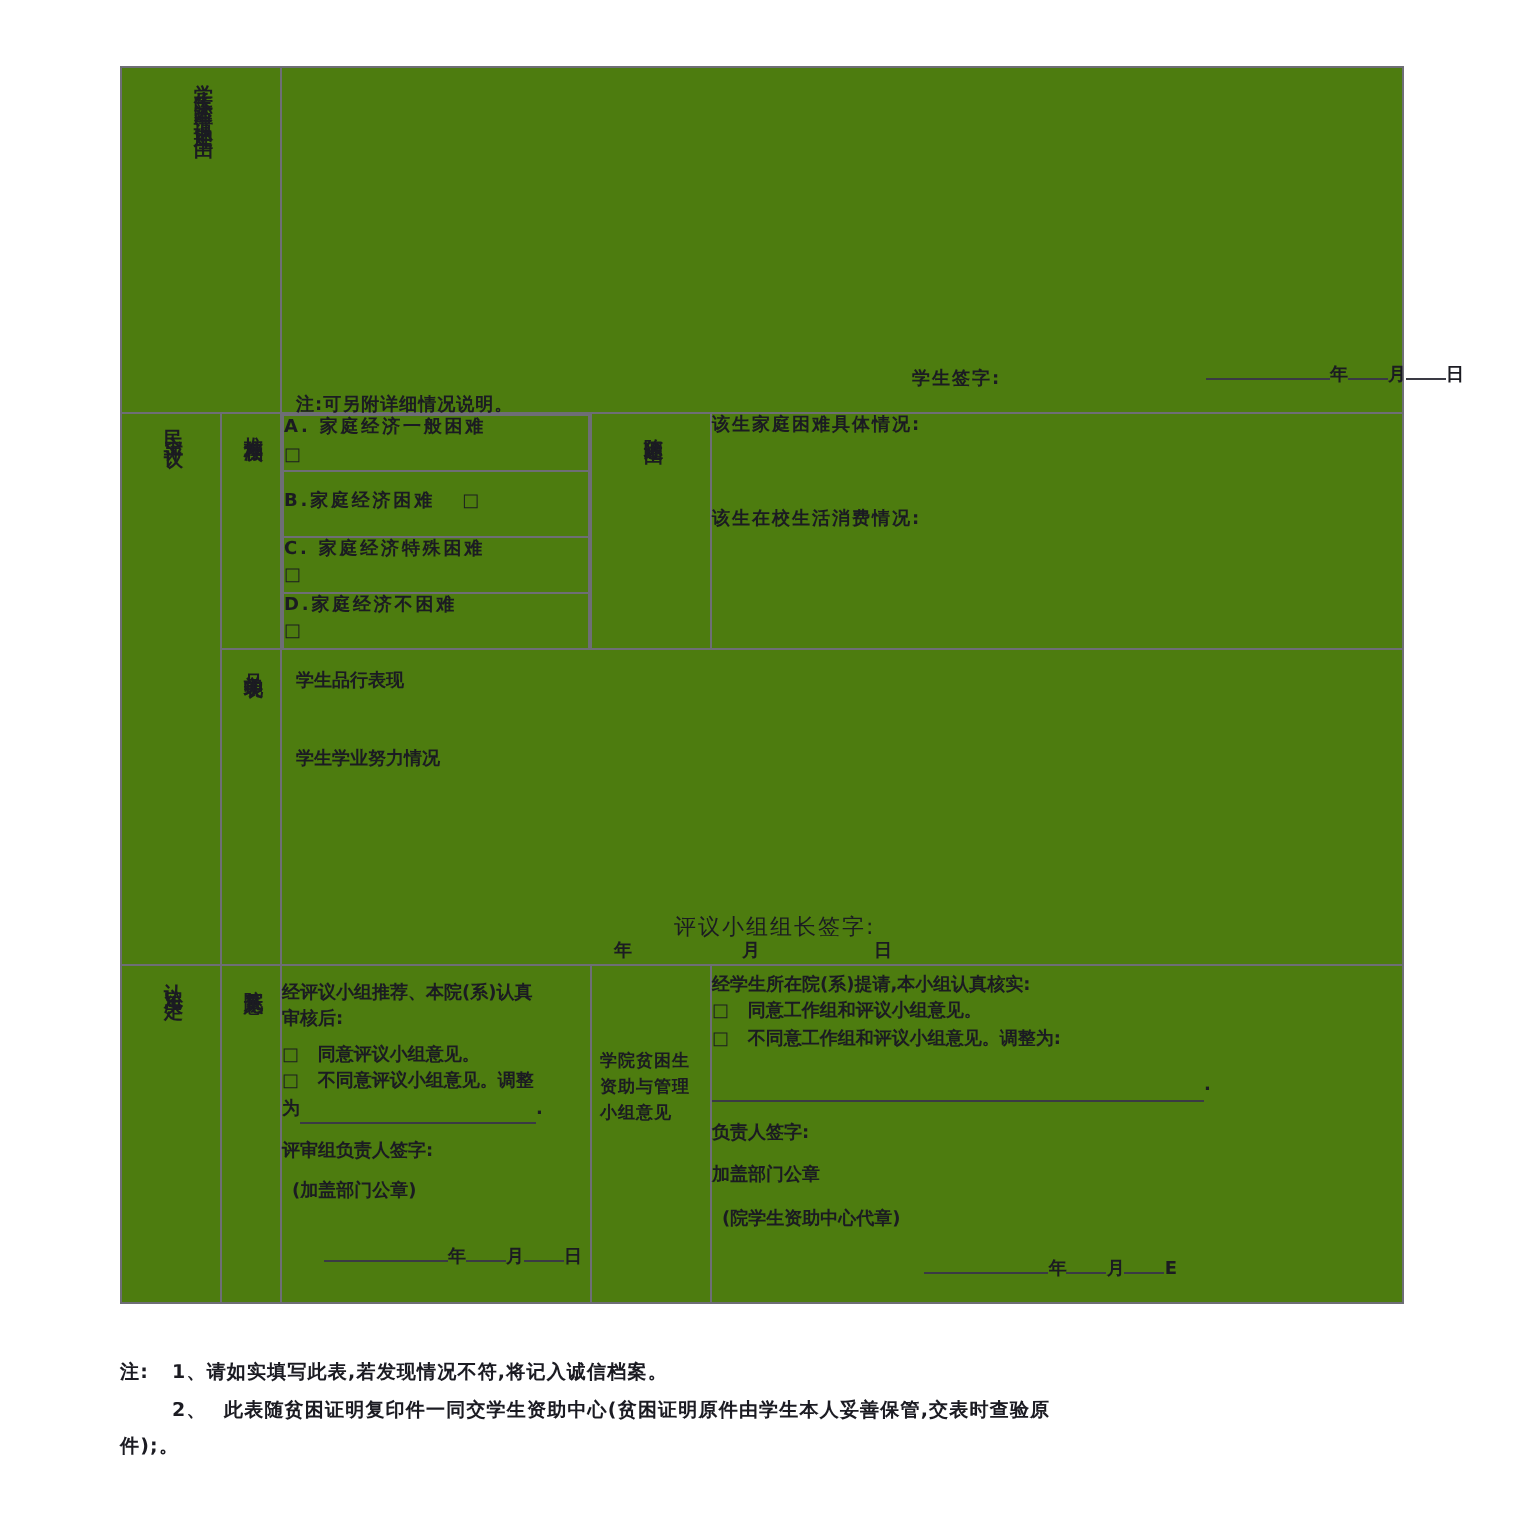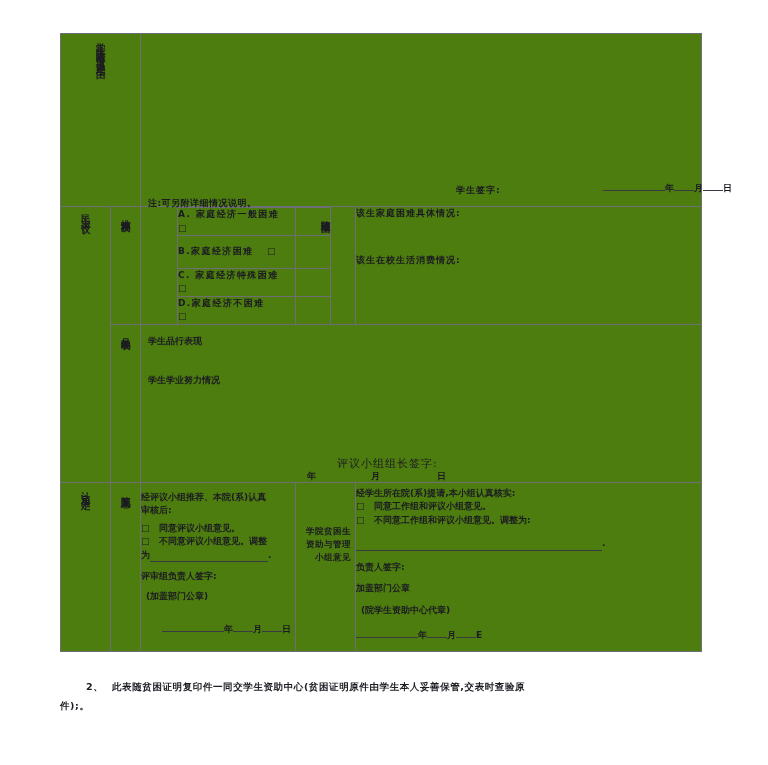--- a/index.html
+++ b/index.html
@@ -60,21 +60,21 @@
     white-space: nowrap;
     color: #1b1b22;
   }
   .vtext.tight { letter-spacing: 1px; }
 
   
   .vblock {
     font-size: 8.5px;
     font-weight: bold;
     line-height: 1.55;
-    text-align: right;
+    text-align: left;
     padding: 42px 4px 0 4px;
     letter-spacing: 0.5px;
     color: #1b1b22;
   }
 
   .cellpad { padding: 5px 6px 6px 7px; }
 
   .opt {
     padding: 6px 6px 8px 7px;
     font-size: 9px;
@@ -158,21 +158,21 @@
     font-size: 9.5px;
     font-weight: bold;
     line-height: 1.95;
     letter-spacing: 0.6px;
     color: #1b1b22;
   }
   .footer .n-head { display: inline-block; width: 26px; }
   .footer .n-idx  { display: inline-block; width: 26px; margin-left: 26px; }
   .footer .cont { display: block; }
 
-  .sub-table { width: 100%; border-collapse: collapse; table-layout: fixed; margin-left: 36px; }
+  .sub-table { width: 100%; border-collapse: collapse; table-layout: fixed; }
   .sub-table td { border: 0; border-bottom: 1px solid #6e6e76; }
   .sub-table tr:last-child td { border-bottom: 0; }
 
   .reason-cell { padding: 10px 8px 8px 10px; font-size: 9px; letter-spacing: 1px; margin-left: 12px; }
   .reason-cell .q2 { margin-top: 33px; display: block; }
 </style>
 </head>
 <body>
 
 <div class="page">
@@ -323,28 +323,31 @@
         <div>
           <span class="ul-wide"></span>.
         </div>
         <div style="height:10px"></div>
         <div>负责人签字:</div>
         <div style="height:8px"></div>
         <div>加盖部门公章</div>
         <div style="height:8px"></div>
         <div style="padding-left:5px">(院学生资助中心代章)</div>
         <div style="height:12px"></div>
-        <div class="datefield" style="text-align:left;padding-right:6px">
+        <div class="datefield" style="text-align:center;padding-right:6px">
           <span class="ul-long"></span><span>年</span><span class="ul-short"></span><span>月</span><span class="ul-short"></span><span>E</span>
         </div>
       </td>
     </tr>
   </tbody>
     </table>
 
   <div class="footer">
+    <div>
+      <span class="n-head">注:</span><span>1、</span><span>请如实填写此表,若发现情况不符,将记入诚信档案。</span>
+    </div>
     <div>
       <span class="n-idx">2、</span><span>此表随贫困证明复印件一同交学生资助中心(贫困证明原件由学生本人妥善保管,交表时查验原</span>
       <span class="cont">件);。</span>
     </div>
   </div>
 
 </div>
 
 </body></html>

